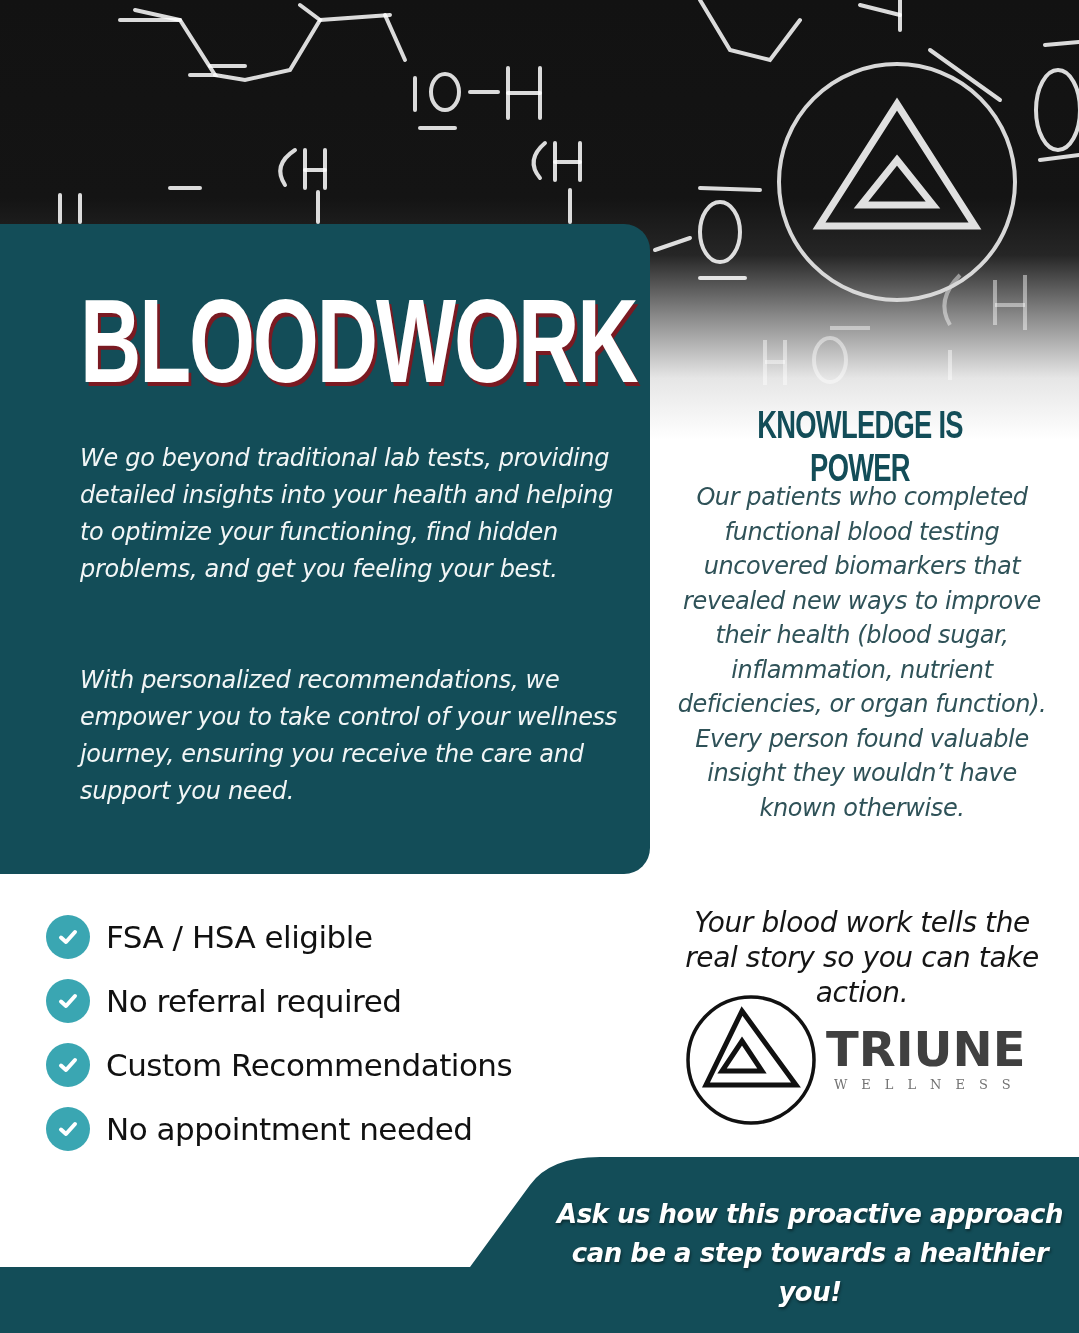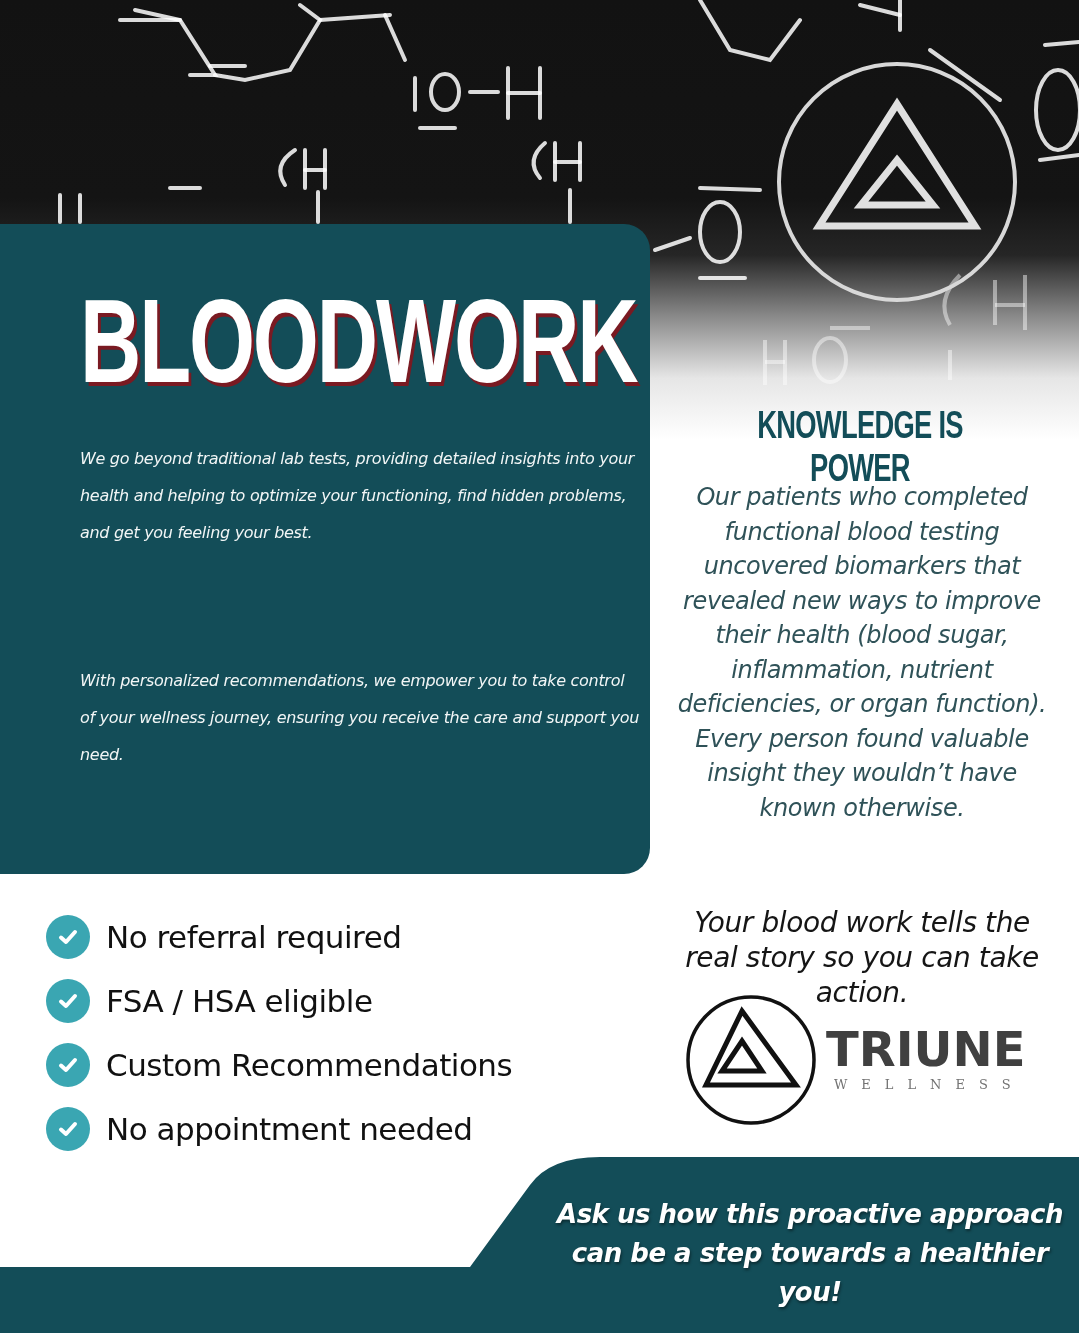--- a/index.html
+++ b/index.html
@@ -25,21 +25,21 @@
       position: absolute; left: 80px; top: 282px;
       font-family: "Liberation Sans Narrow", "Liberation Sans", sans-serif;
       font-weight: 700; font-size: 118px; letter-spacing: -3px;
       color: #ffffff; transform: scaleX(0.72); transform-origin: left top;
       text-shadow: 4px 4px 0 #7a1a22;
       line-height: 1;
       white-space: nowrap;
     }
     .card-text {
       position: absolute; left: 80px; width: 560px;
-      color: #f2f6f6; font-style: italic; font-size: 16px; line-height: 37px;
+      color: #f2f6f6; font-style: italic; font-size: 24px; line-height: 37px;
       font-family: "DejaVu Sans", sans-serif; font-weight: 300; letter-spacing: -0.3px;
     }
     .p1 { top: 440px; }
     .p2 { top: 662px; }
 
     
     .kip {
       position: absolute; left: 660px; top: 404px; width: 400px; text-align: center;
       color: #134d58; font-weight: 700; font-size: 38px; letter-spacing: -1px;
       transform: scaleX(0.72); transform-origin: center top;
@@ -168,29 +168,29 @@
 <h2 class="kip">KNOWLEDGE IS POWER</h2>
 <p class="right-text">Our patients who completed functional blood testing uncovered biomarkers that revealed new ways to improve their health (blood sugar, inflammation, nutrient deficiencies, or organ function). Every person found valuable insight they wouldn’t have known otherwise.</p>
 
 <ul class="checklist">
   <li class="check-item">
     <span class="check-icon">
       <svg width="24" height="24" viewBox="0 0 24 24">
           <polyline points="5,12.5 10,17 19,7" fill="none" stroke="#fff" stroke-width="4" stroke-linecap="round" stroke-linejoin="round"></polyline>
         </svg>
     </span>
+    <span class="check-label">FSA / HSA eligible</span>
+  </li>
+  <li class="check-item">
+    <span class="check-icon">
+      <svg width="24" height="24" viewBox="0 0 24 24">
+          <polyline points="5,12.5 10,17 19,7" fill="none" stroke="#fff" stroke-width="4" stroke-linecap="round" stroke-linejoin="round"></polyline>
+        </svg>
+    </span>
     <span class="check-label">No referral required</span>
-  </li>
-  <li class="check-item">
-    <span class="check-icon">
-      <svg width="24" height="24" viewBox="0 0 24 24">
-          <polyline points="5,12.5 10,17 19,7" fill="none" stroke="#fff" stroke-width="4" stroke-linecap="round" stroke-linejoin="round"></polyline>
-        </svg>
-    </span>
-    <span class="check-label">FSA / HSA eligible</span>
   </li>
   <li class="check-item">
     <span class="check-icon">
       <svg width="24" height="24" viewBox="0 0 24 24">
           <polyline points="5,12.5 10,17 19,7" fill="none" stroke="#fff" stroke-width="4" stroke-linecap="round" stroke-linejoin="round"></polyline>
         </svg>
     </span>
     <span class="check-label">Custom Recommendations</span>
   </li>
   <li class="check-item">

